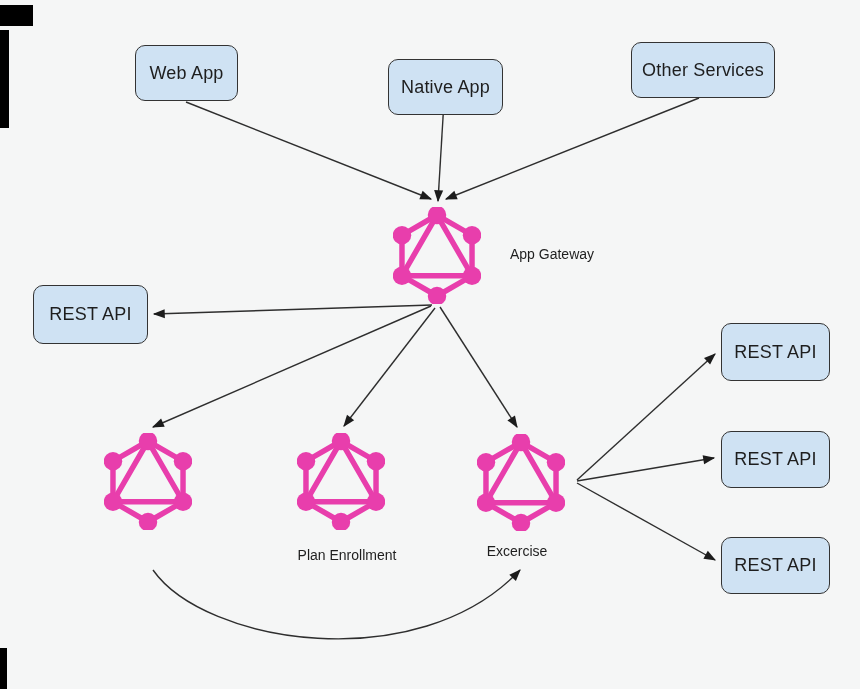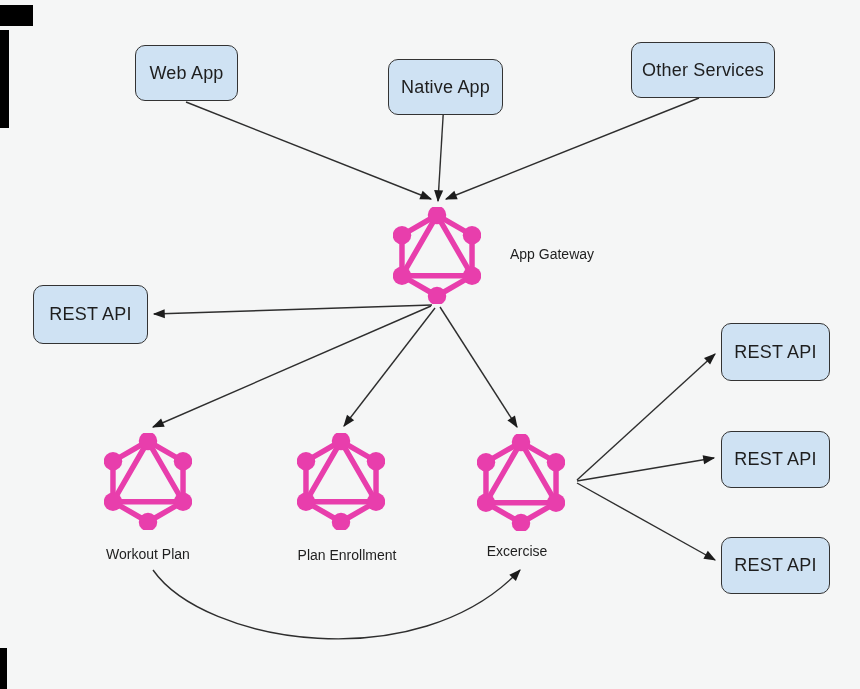--- a/index.html
+++ b/index.html
@@ -147,17 +147,16 @@
     <use href="#gql"></use>
   </svg>
   <svg class="gql-icon icon-enrollment" viewBox="0 0 100 110">
     <use href="#gql"></use>
   </svg>
   <svg class="gql-icon icon-excercise" viewBox="0 0 100 110">
     <use href="#gql"></use>
   </svg>
 
   <div class="diagram-label label-gateway">App Gateway</div>
-  <div class="diagram-label label-center label-workout">Workout Plan</div>
   <div class="diagram-label label-center label-enrollment">Plan Enrollment</div>
   <div class="diagram-label label-center label-excercise">Excercise</div>
 
 </div>
 
 </body></html>

